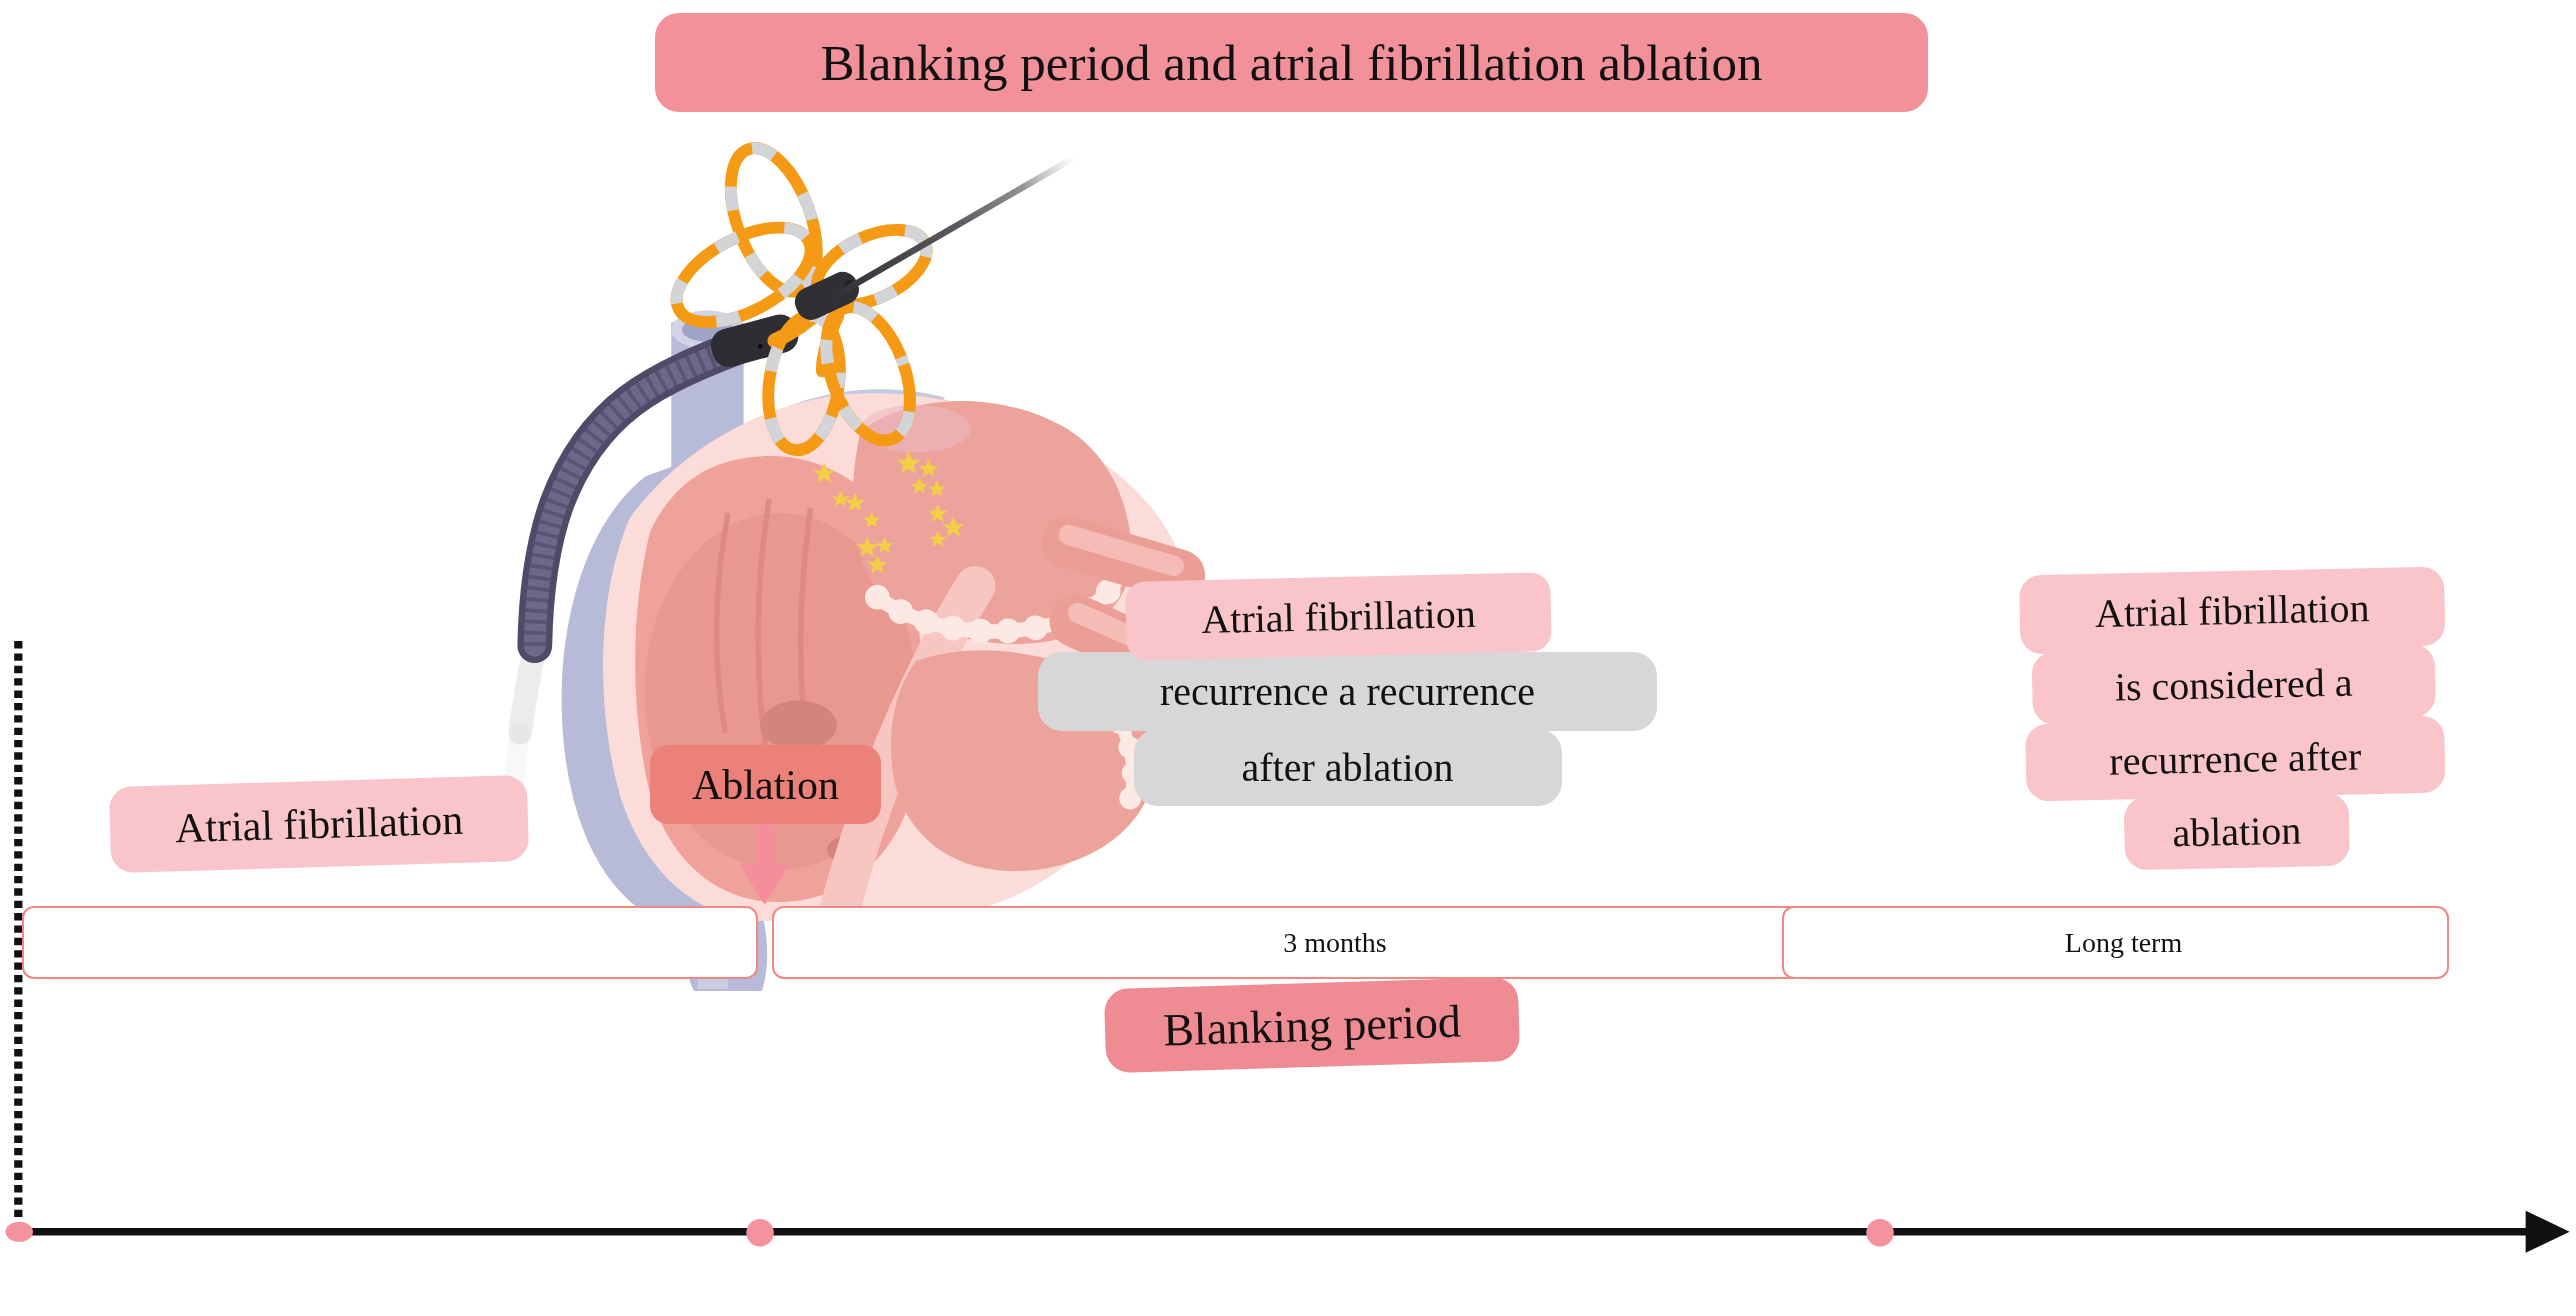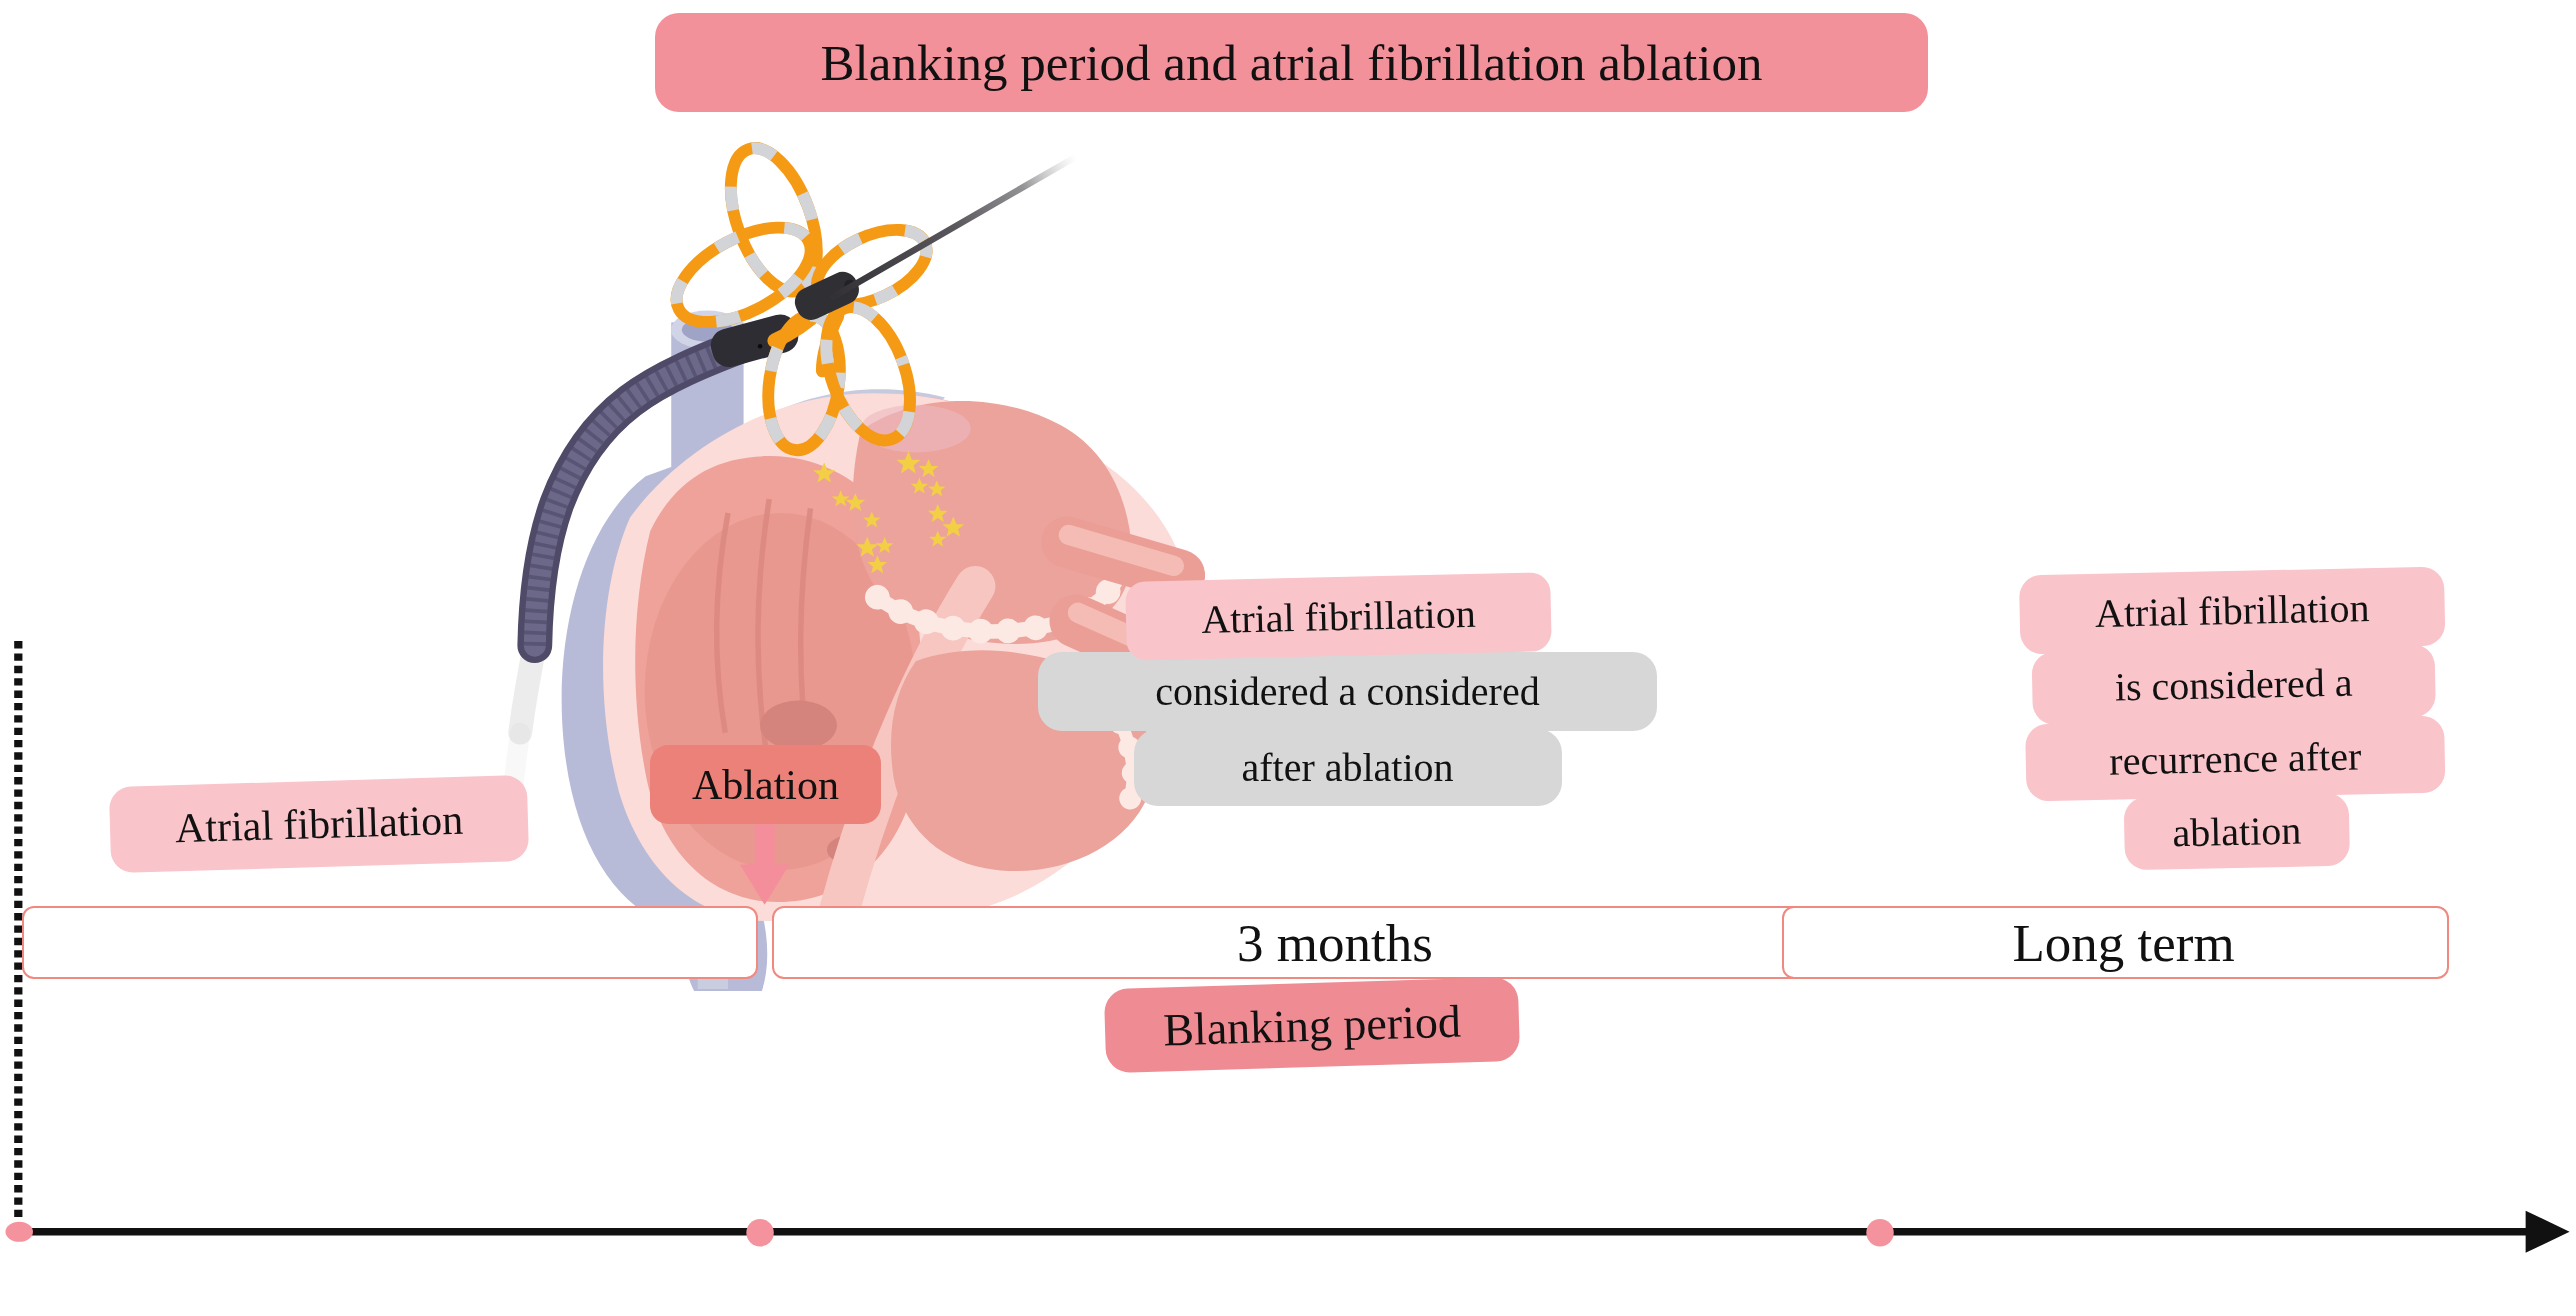--- a/index.html
+++ b/index.html
@@ -25,21 +25,21 @@
   .stack .row{display:flex;align-items:center;justify-content:center;text-align:center;
               border-radius:24px;font-size:40px;margin-top:-1.8px;}
   .note-gray{left:1038px;top:654px;width:619px;}
   .note-gray .row{background:var(--note_gray);}
   .gr1{width:560px;height:77px;} .gr2{width:619px;height:79px;} .gr3{width:428px;height:77px;}
   .note-long{left:2011px;top:573px;width:447px;transform:rotate(-1.2deg);}
   .note-long .row{background:var(--chip_pink);border-radius:22px;}
   .lr1{width:425px;height:79px;} .lr2{width:403px;height:73px;} .lr3{width:419px;height:77px;} .lr4{width:225px;height:73px;}
 
   .tbox{position:absolute;z-index:2;top:906px;height:73px;background:#fff;border:2.7px solid var(--box_border);
-        border-radius:12px;display:flex;align-items:center;justify-content:center;font-size:53px;box-sizing:border-box;padding-left:16px;}
+        border-radius:12px;display:flex;align-items:center;justify-content:center;font-size:28px;box-sizing:border-box;padding-left:16px;}
   .tbox-pre{left:22px;width:736px;}
   .tbox-blank{left:772px;width:1110px;}
   .tbox-long{left:1782px;width:667px;}
 </style>
 </head>
 <body>
 
 <div class="canvas">
 
   <svg class="layer" width="2576" height="1317" viewBox="0 0 2813 1438">
@@ -182,21 +182,21 @@
 
   <div class="lbl lbl-ablation">
     <span>Ablation</span>
   </div>
 
   <div class="lbl chip lbl-blanking-hdr">
     <span>Atrial fibrillation</span>
   </div>
 
   <div class="stack note-gray">
-    <div class="row gr2">considered a considered</div>
+    <div class="row gr2">recurrence a recurrence</div>
     <div class="row gr3">after ablation</div>
   </div>
 
   <div class="stack note-long">
     <div class="row lr1">Atrial fibrillation</div>
     <div class="row lr2">is considered a</div>
     <div class="row lr3">recurrence after</div>
     <div class="row lr4">ablation</div>
   </div>
 

